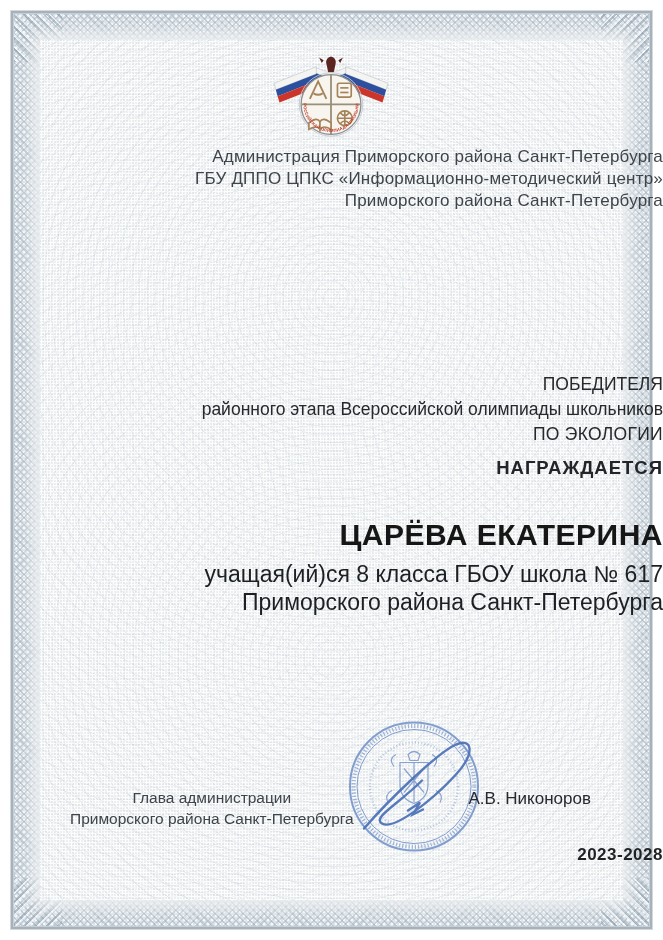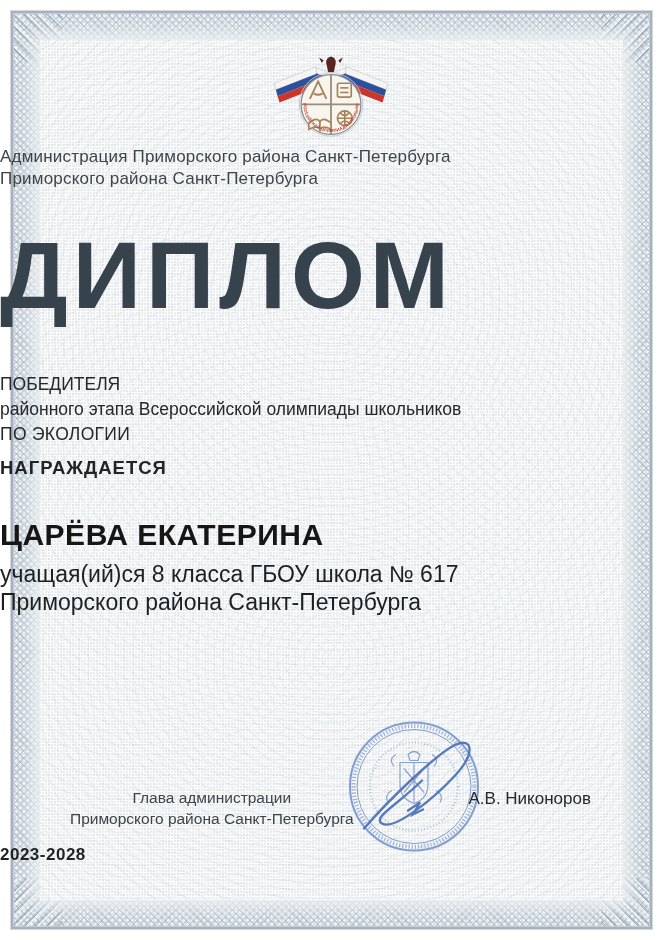--- a/index.html
+++ b/index.html
@@ -53,21 +53,21 @@
     position:absolute;inset:40px;
     background-image:
       repeating-radial-gradient(circle at 50% 30%, rgba(165,182,195,.13) 0 1px, rgba(0,0,0,0) 1px 8px),
       repeating-radial-gradient(circle at 50% 72%, rgba(165,182,195,.12) 0 1px, rgba(0,0,0,0) 1px 9px),
       repeating-radial-gradient(circle at 16% 55%, rgba(165,182,195,.09) 0 1px, rgba(0,0,0,0) 1px 11px),
       repeating-radial-gradient(circle at 86% 42%, rgba(165,182,195,.09) 0 1px, rgba(0,0,0,0) 1px 10px);
     pointer-events:none;
   }
 
   
-  .abs{position:absolute;left:0;width:100%;text-align:left;}
+  .abs{position:absolute;left:0;width:100%;text-align:right;}
 
   .logo{position:absolute;left:266px;top:52px;width:130px;height:92px;}
 
   .org-header{top:146px;color:#3e4449;font-size:17px;line-height:22px;letter-spacing:.2px;font-weight:400;}
 
   .title{
     top:219px;
     color:#36424c;
     font-size:95px;
     font-weight:700;
@@ -161,24 +161,24 @@
         <path id="arcBottom" d="M 40,57 A 30,30 0 0 0 100,57"></path>
       </defs>
       <text font-size="4.6" fill="#c23b2e" font-weight="700" letter-spacing="0.25">
         <textPath href="#arcBottom" startOffset="50%" text-anchor="middle">ВСЕРОССИЙСКАЯ ОЛИМПИАДА ШКОЛЬНИКОВ</textPath>
       </text>
     </svg>
   </div>
 
   <div class="abs org-header">
     <div>Администрация Приморского района Санкт-Петербурга</div>
+    <div>ГБУ ДППО ЦПКС «Информационно-методический центр»</div>
     <div>Приморского района Санкт-Петербурга</div>
   </div>
 
-  <div class="abs title">ДИПЛОМ</div>
 
   <div class="abs mid">
     <div>ПОБЕДИТЕЛЯ</div>
     <div>районного этапа Всероссийской олимпиады школьников</div>
     <div class="subject">ПО ЭКОЛОГИИ</div>
   </div>
 
   <div class="abs awarded">НАГРАЖДАЕТСЯ</div>
 
   <div class="abs name">ЦАРЁВА ЕКАТЕРИНА</div>

